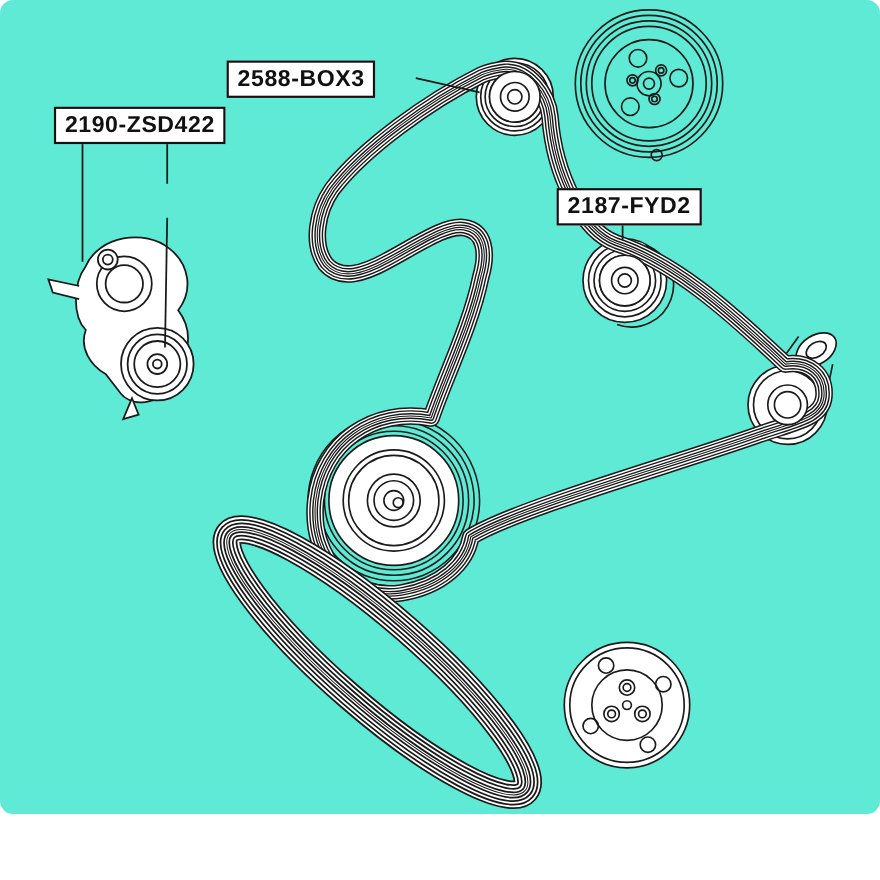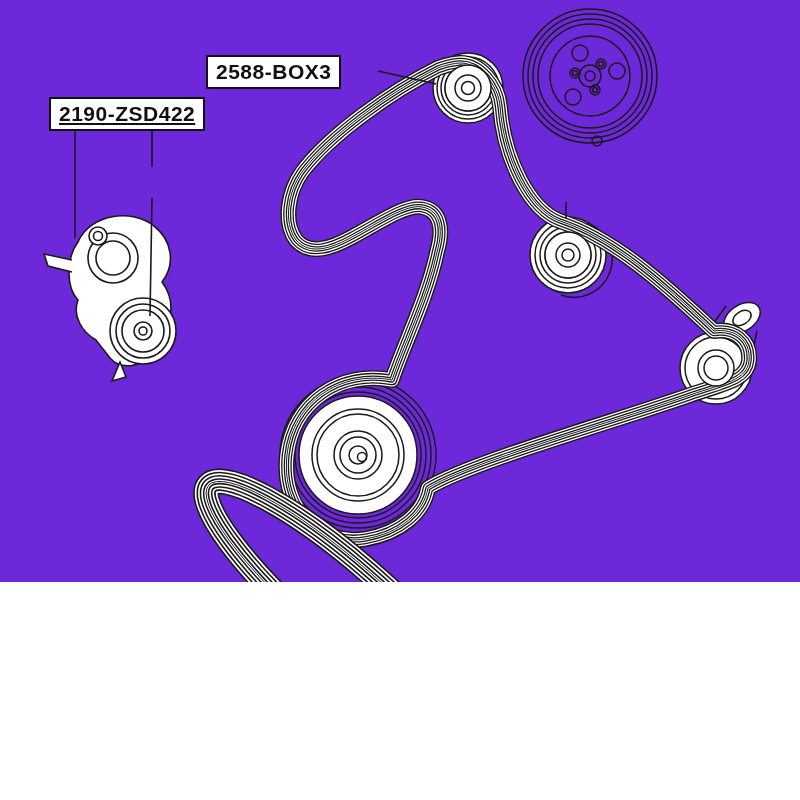--- a/index.html
+++ b/index.html
@@ -1,18 +1,18 @@
 <!DOCTYPE html>
 <html><head>
 <meta charset="utf-8">
 <style>
   html,body{margin:0;padding:0;background:#fff;}
   .stage{
-    position:relative;width:800px;height:582px;background:#6d28d9;
-    font-family:"Liberation Sans",sans-serif;overflow:hidden;
+    position:relative;width:800px;height:740px;background:#5eead4;
+    font-family:"Liberation Sans",sans-serif;overflow:hidden;border-radius:12px;
   }
   .stage svg{position:absolute;left:0;top:0;}
   .plabel{
     position:absolute;
     border:2.5px solid #111;
     background:#fff;
     color:#111;
     font-size:21px;
     font-weight:700;
     letter-spacing:.5px;
@@ -168,17 +168,18 @@
     <line x1="378" y1="71" x2="436" y2="84"></line>
     <line x1="75" y1="128" x2="75" y2="238"></line>
     <line x1="152" y1="128" x2="152" y2="167"></line>
     <line x1="152" y1="198" x2="150" y2="316"></line>
     <line x1="566" y1="202" x2="566" y2="218"></line>
   </g>
 </svg>
 
 <div class="plabel" style="left:206px;top:55px;">2588-BOX3</div>
 
-<div class="plabel" style="left:49px;top:97px;text-decoration:underline;">2190-ZSD422</div>
+<div class="plabel" style="left:49px;top:97px;">2190-ZSD422</div>
 
 
+<div class="plabel" style="left:506px;top:171px;">2187-FYD2</div>
 
 </div>
 
 </body></html>

